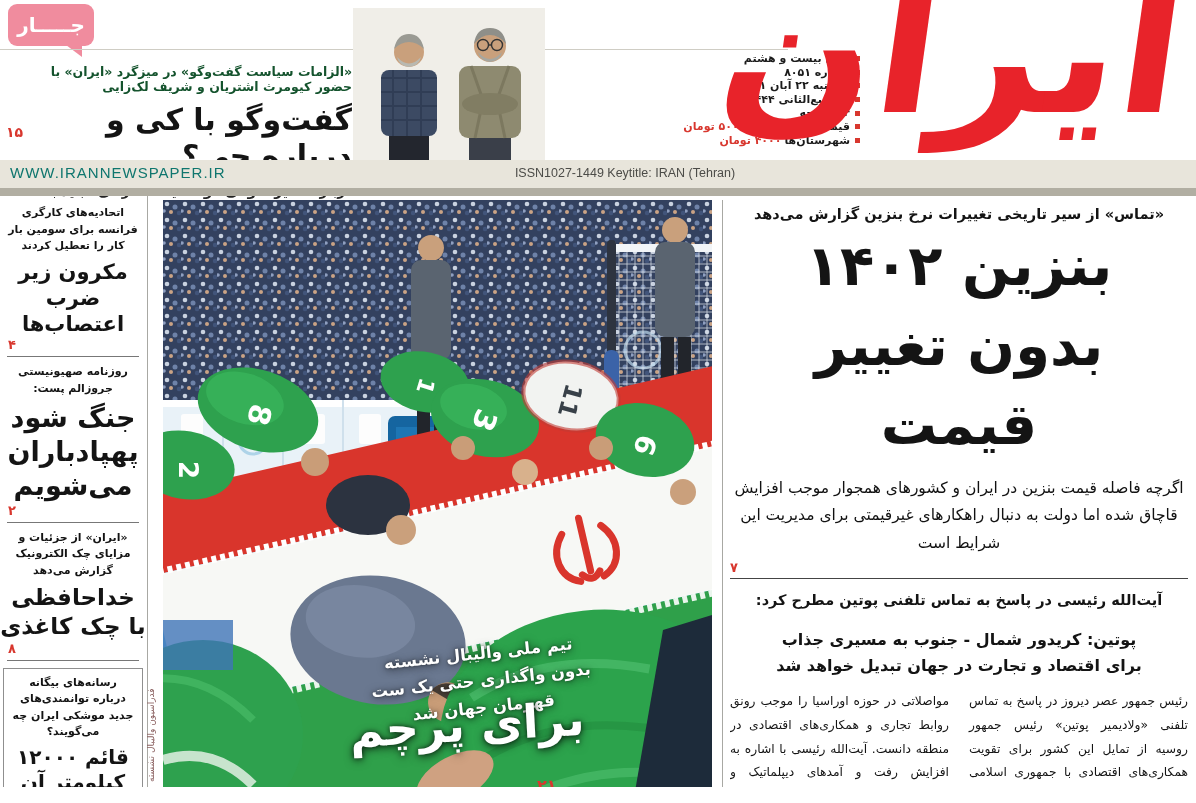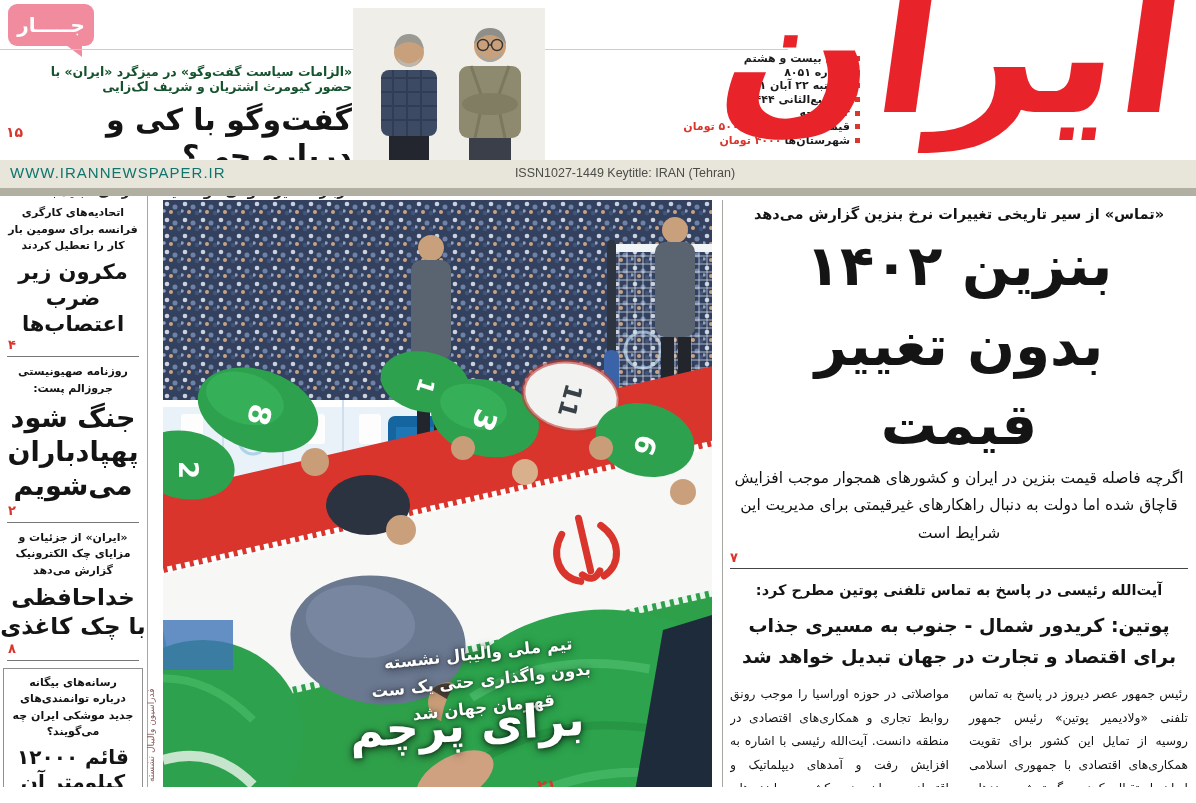--- a/index.html
+++ b/index.html
@@ -48,26 +48,26 @@
         color:#fff;font-weight:bold;font-size:16.5px;line-height:1.65;
         text-shadow:0 1px 8px rgba(0,0,0,.65),0 0 3px rgba(0,0,0,.5);}
   .photo-head{right:110px;top:498px;width:270px;text-align:center;transform:rotate(-3deg);
         color:#fff;font-weight:bold;font-size:46px;
         text-shadow:0 2px 10px rgba(0,0,0,.7),0 0 4px rgba(0,0,0,.6);}
   .ref21{left:337px;top:576px;font-size:16px;margin-left:37px;}
   
   .rcol{left:730px;top:200px;width:458px;text-align:center;}
   .rc-kicker{font-size:14.5px;font-weight:bold;margin-top:6px;}
   .rc-h1{font-size:56px;font-weight:bold;line-height:1.42;margin-top:4px;}
-  .rc-deck{font-size:15.5px;line-height:1.8;color:#111;}
+  .rc-deck{font-size:15.5px;line-height:1.8;margin-top:10px;color:#111;}
   .rc-page{text-align:left;font-size:13px;margin-top:2px;}
   .rc-rule{border-top:1px solid #444;margin-top:3px;}
   .rc-kicker2{font-size:14.5px;font-weight:bold;margin-top:13px;}
   .rc-h2{font-size:40px;font-weight:bold;margin-top:6px;}
-  .rc-sub{font-size:19px;font-weight:bold;line-height:1.6;margin-top:12px;}
+  .rc-sub{font-size:16px;font-weight:bold;line-height:1.6;margin-top:19px;}
   .rc-body{margin-top:12px;font-size:12.3px;line-height:1.92;text-align:justify;
            column-count:2;column-gap:20px;height:148px;overflow:hidden;}
   .corner-blue{left:1172px;top:790px;width:24px;height:13px;background:#2e7fe8;border-radius:6px 0 0 0;}
 </style>
 </head>
 <body>
 
 <div class="page">
 
   <div class="abs jar-bubble rtl">

